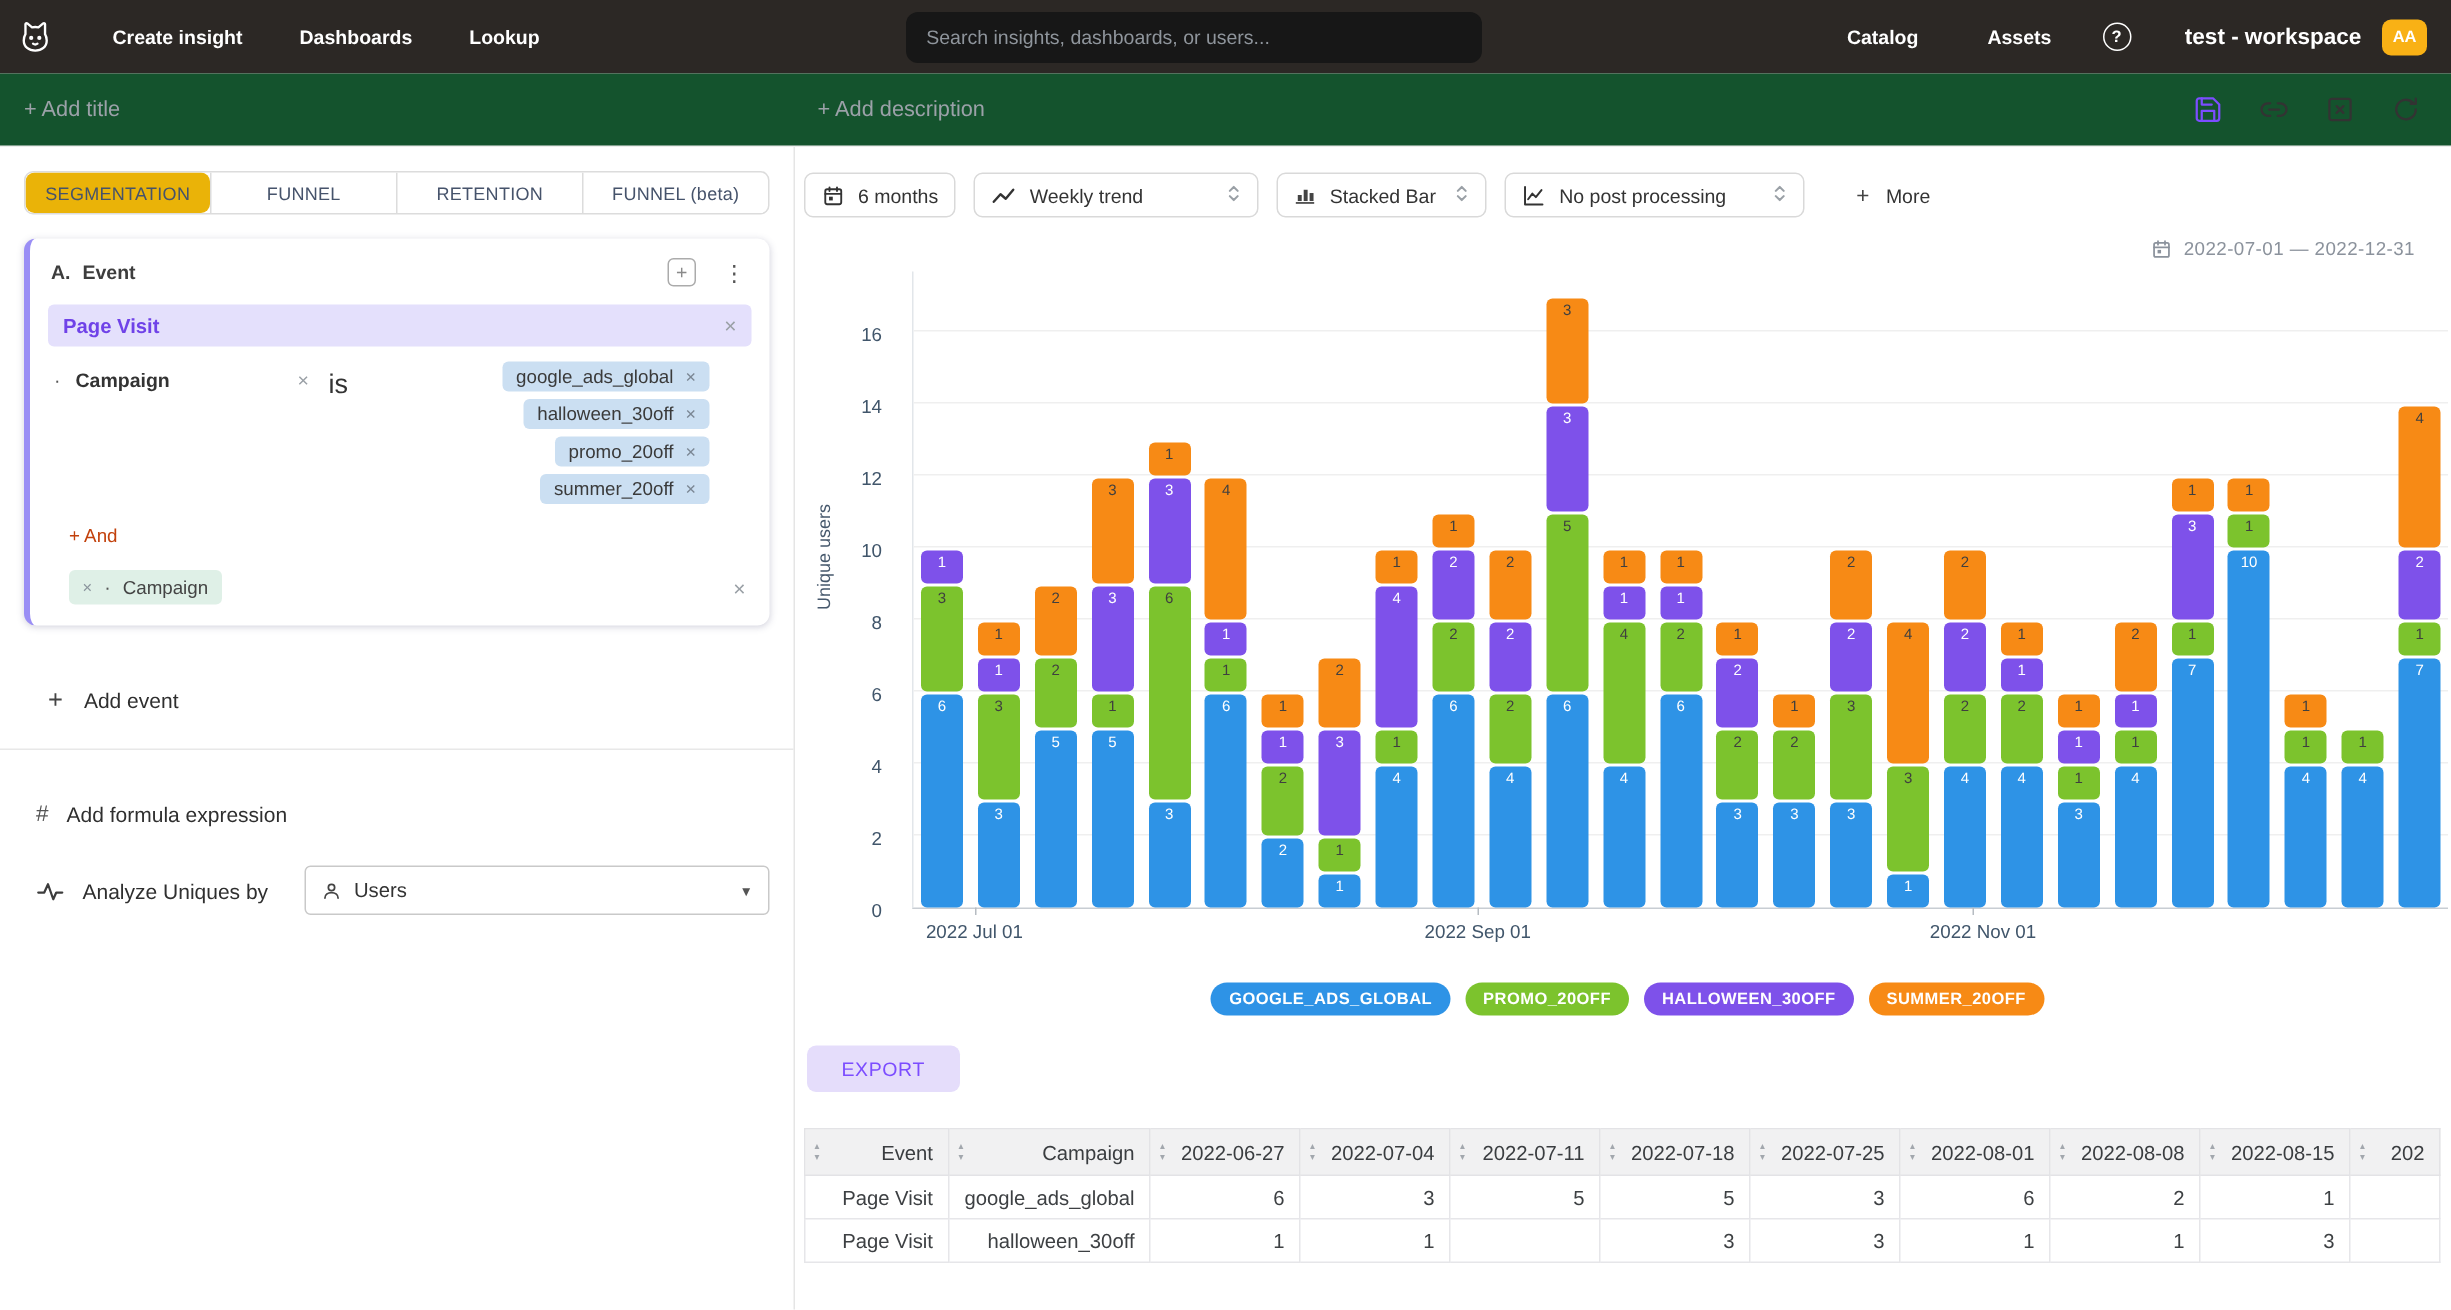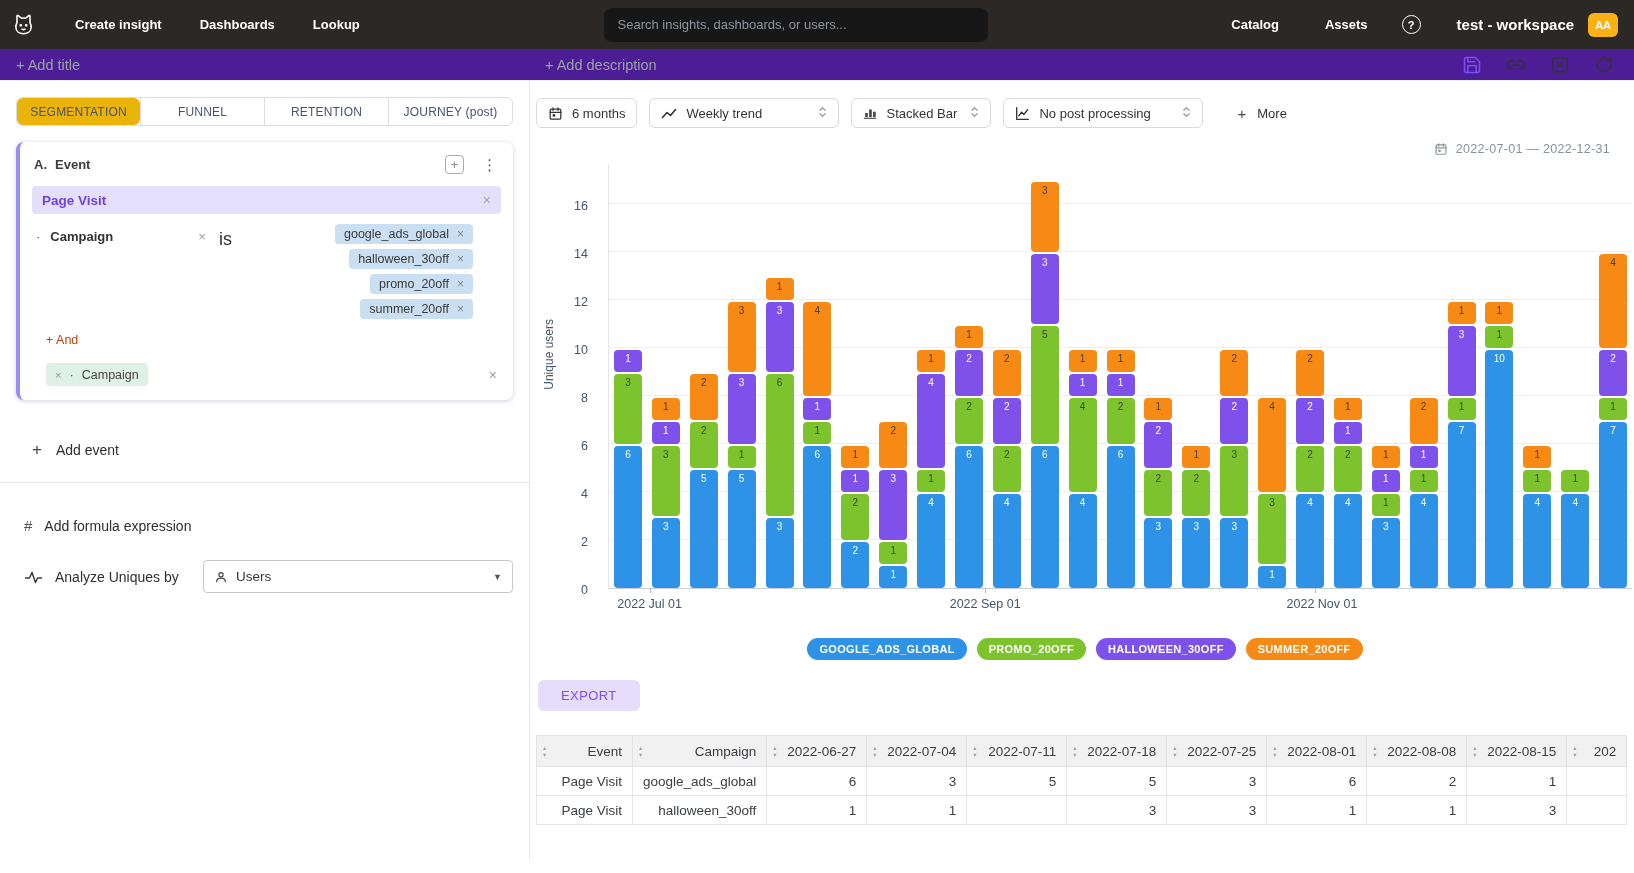--- a/index.html
+++ b/index.html
@@ -10,21 +10,21 @@
   .logo{margin-left:10px;display:flex;cursor:pointer}
   .nav-item{font-size:13px;font-weight:700;margin-left:38px;cursor:pointer;white-space:nowrap}
   .spacer{flex:1}
   .search{width:384px;height:34px;background:#171717;border:none;border-radius:8px;color:#cfd3d8;font-size:13px;padding:0 14px;font-family:inherit}
   .search::placeholder{color:#8f959c}
   .help{width:19px;height:19px;border:1.5px solid #fff;border-radius:50%;font-size:11px;font-weight:700;display:flex;align-items:center;justify-content:center;margin-left:34px;cursor:pointer}
   .workspace{font-size:15px;font-weight:700;margin-left:36px;cursor:pointer}
   .avatar{background:#f9b115;color:#fff;font-size:11px;font-weight:700;border-radius:6px;padding:6px 7px;margin-left:14px;margin-right:16px;cursor:pointer}
 
   
-  .subheader{height:32px;background:#4c1d95;display:flex;align-items:center;position:relative;border-bottom:1px solid #ededed}
+  .subheader{height:49px;background:#14532d;display:flex;align-items:center;position:relative;border-bottom:1px solid #ededed}
   .add-title{color:#9ba1a8;font-size:14.5px;margin-left:16px;cursor:pointer}
   .add-desc{position:absolute;left:545px;color:#9ba1a8;font-size:14.5px;cursor:pointer}
   .hicons{margin-left:auto;display:flex;align-items:center;gap:24px;margin-right:20px}
   .hicon{display:flex;cursor:pointer}
 
   
   .main{display:flex;height:778px}
   .left-panel{width:530px;min-width:530px;border-right:1px solid #e5e5e5;padding:16px 16px 0 16px}
   .right-panel{flex:1;position:relative;padding-left:6px;overflow:hidden}
 
@@ -163,21 +163,21 @@
   </div>
 </div>
 
 <div class="main">
 
   <div class="left-panel">
     <div class="seg-tabs">
         <div class="seg-tab active">SEGMENTATION</div>
         <div class="seg-tab">FUNNEL</div>
         <div class="seg-tab">RETENTION</div>
-        <div class="seg-tab">JOURNEY (post)</div>
+        <div class="seg-tab">FUNNEL (beta)</div>
       </div>
 
     <div class="event-card">
       <div class="card-head">
         <span class="card-label">A.</span>
         <span class="card-title">Event</span>
         <span class="card-plus">+</span>
         <span class="card-dots">⋮</span>
       </div>
       <div class="event-row">

